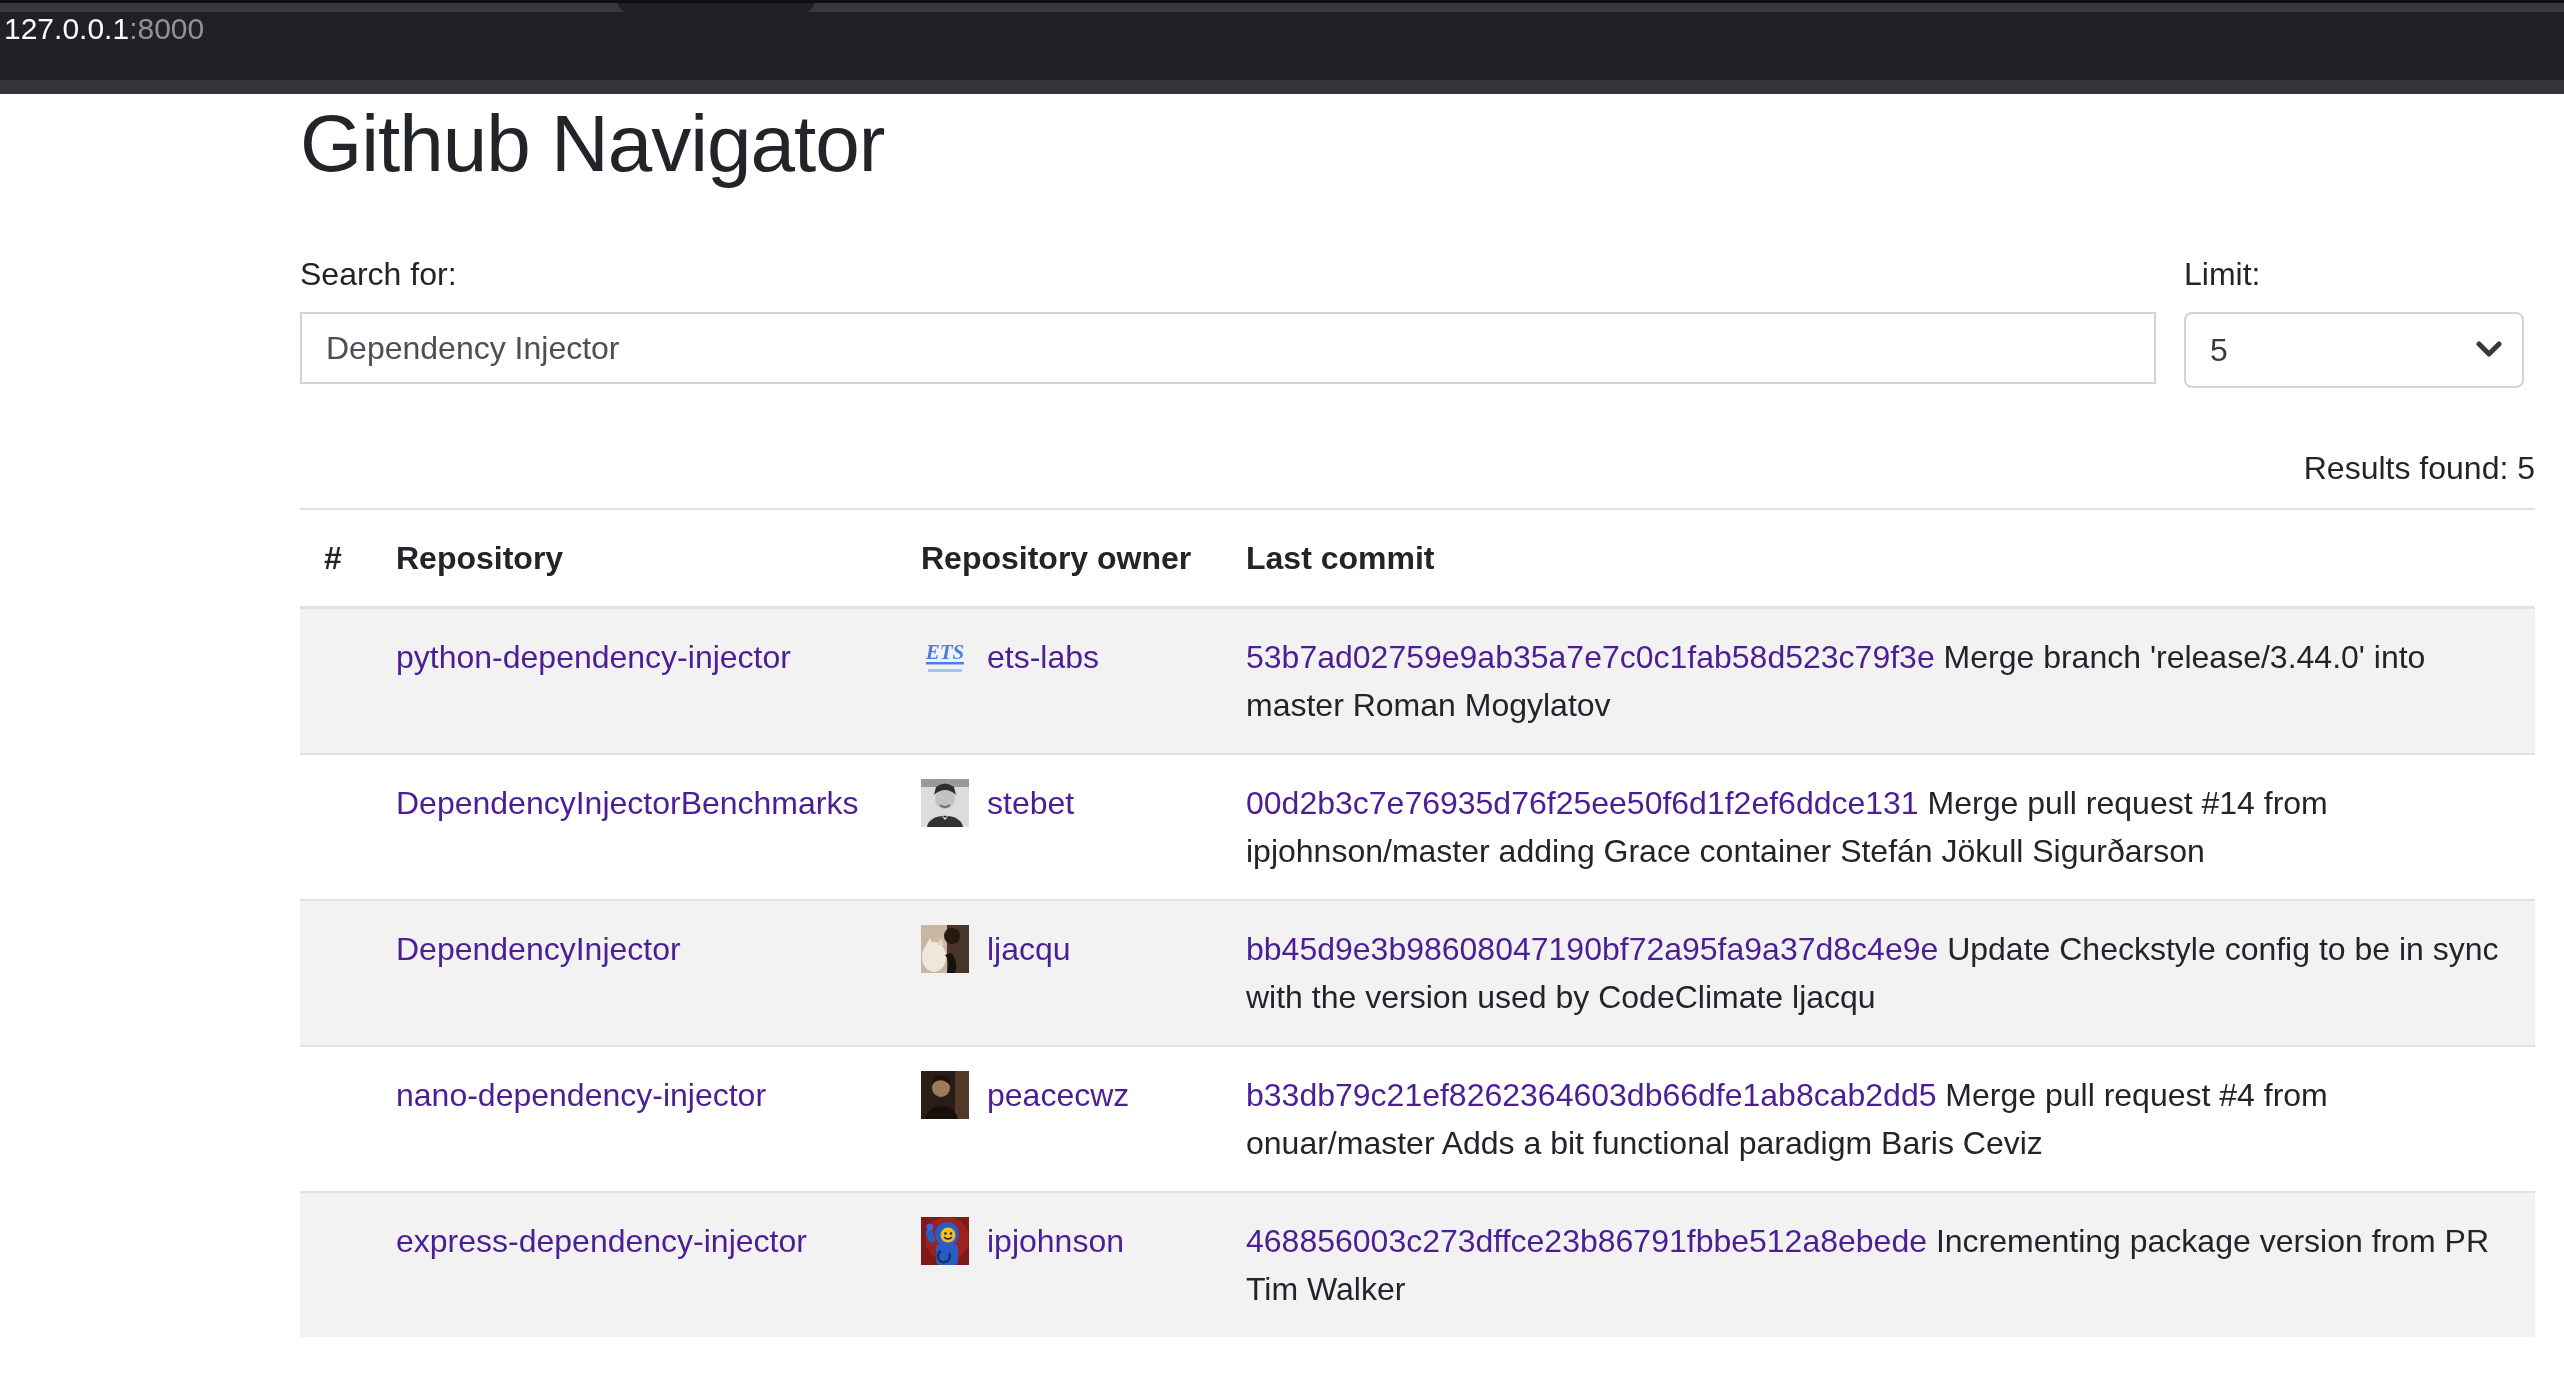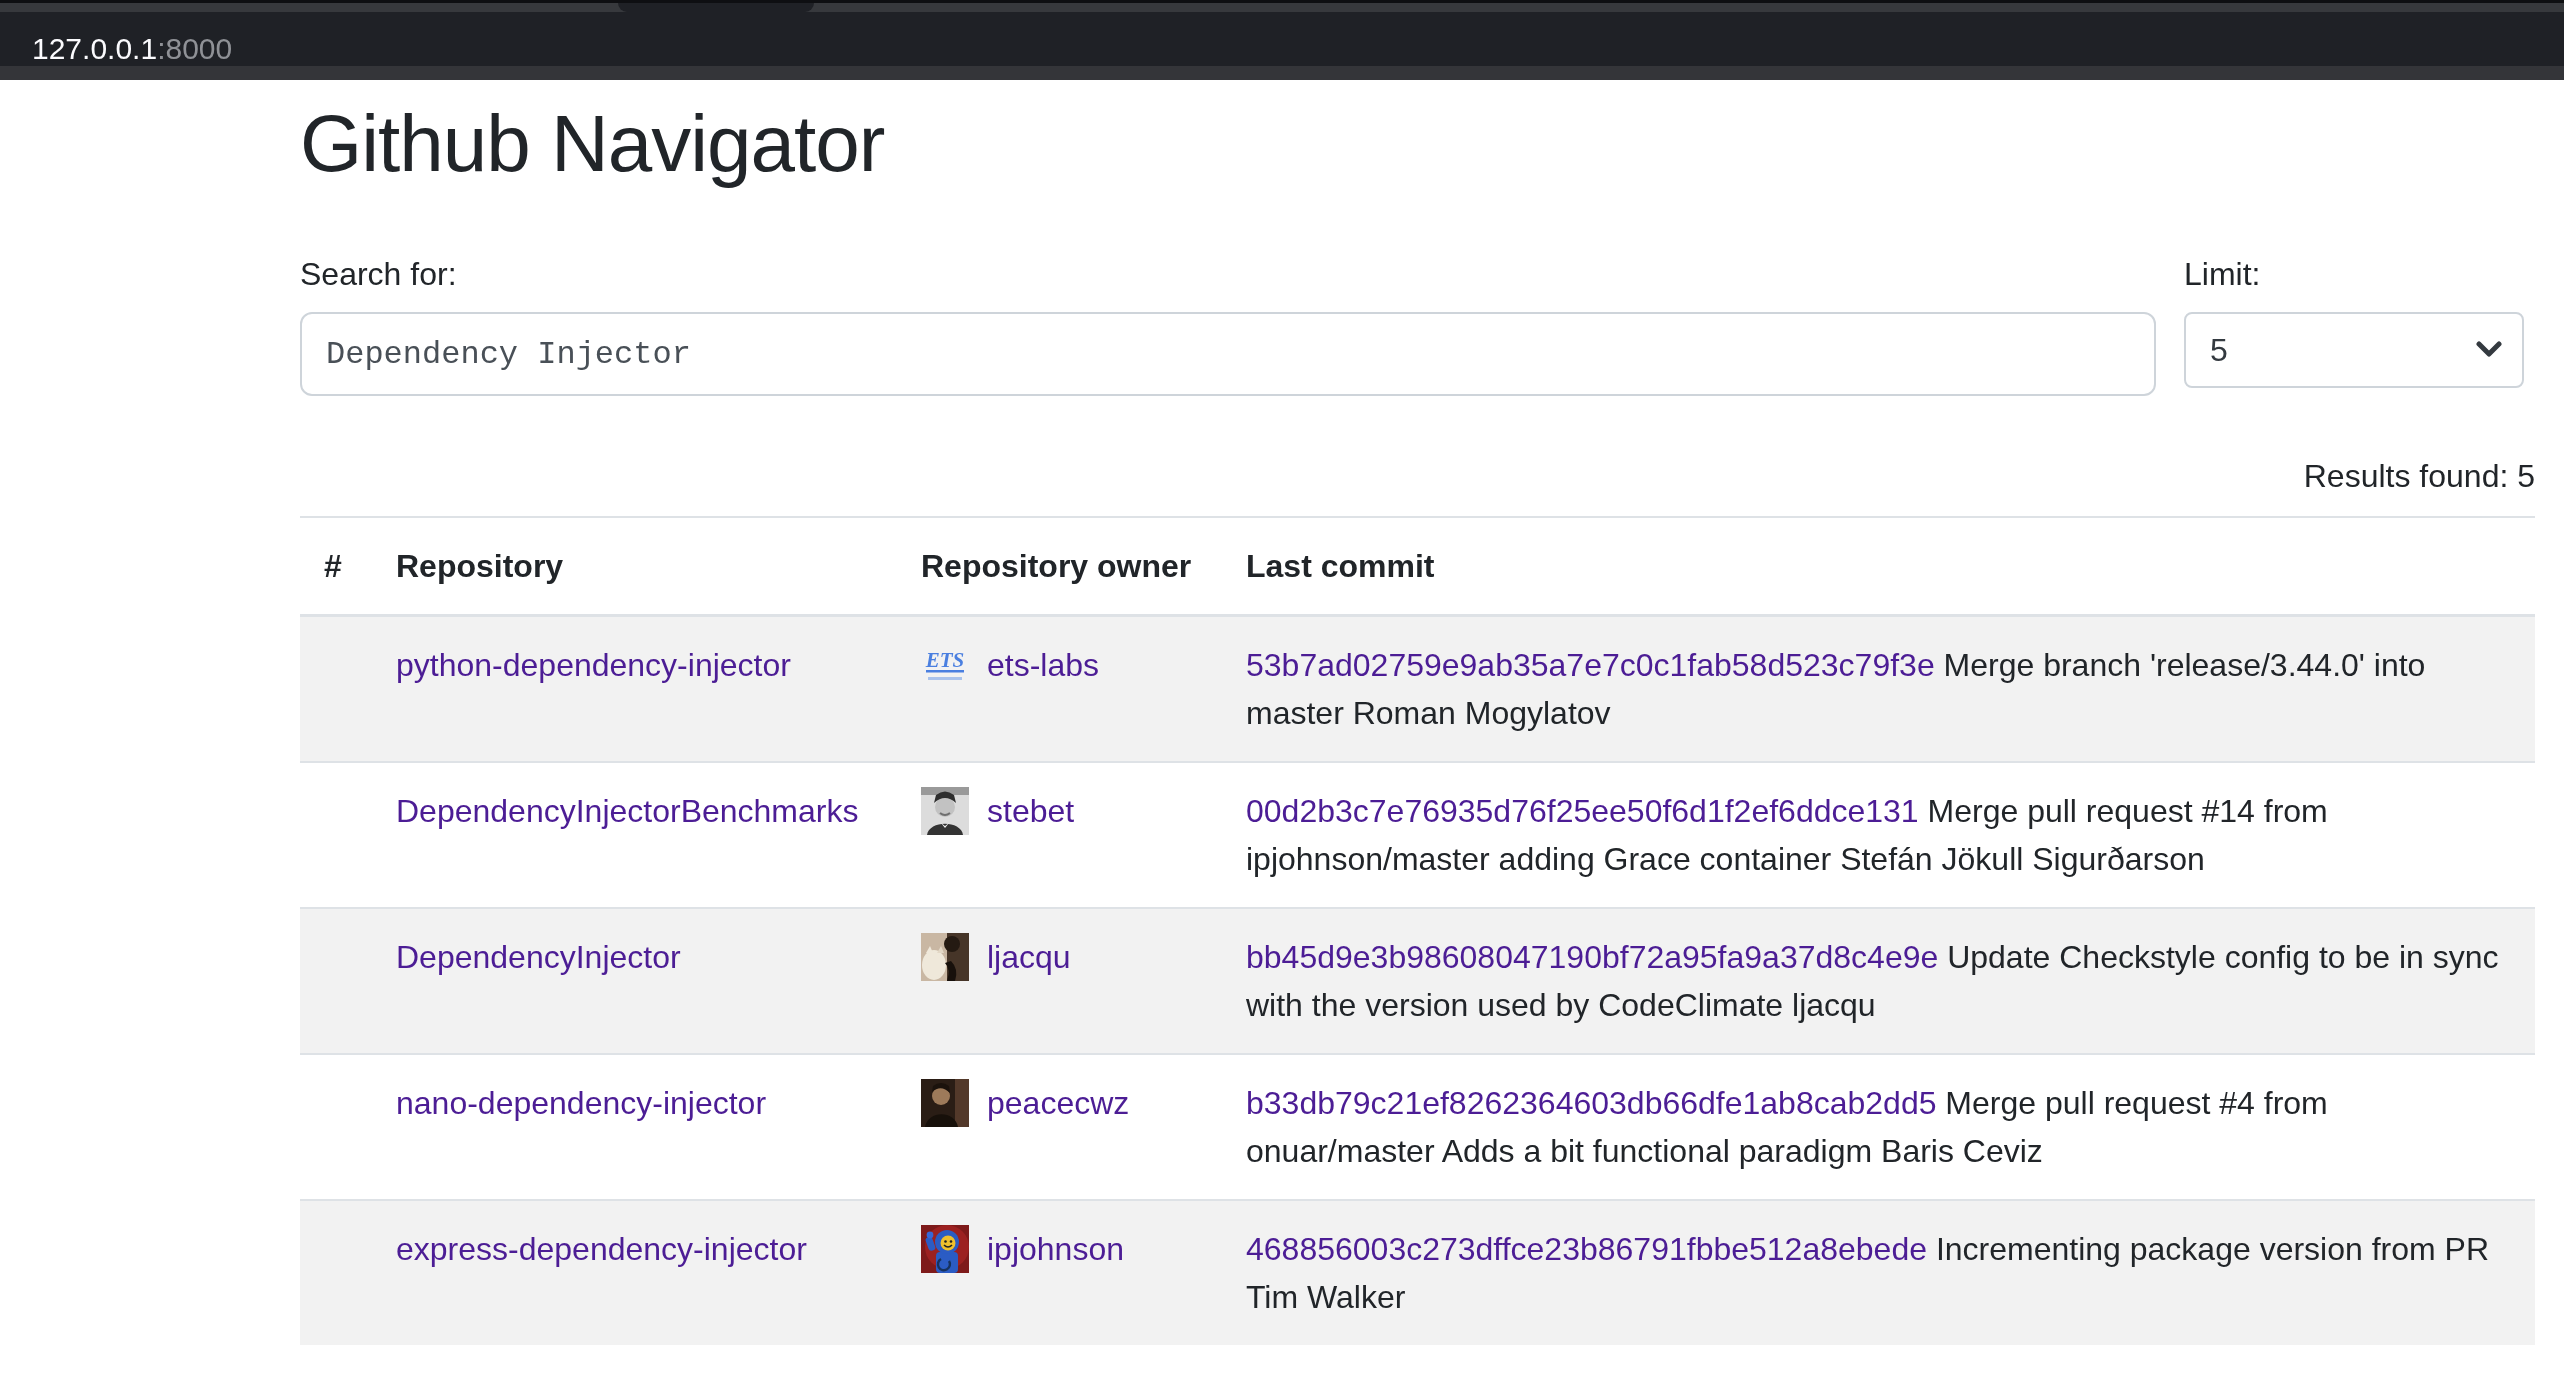--- a/index.html
+++ b/index.html
@@ -5,41 +5,41 @@
   * { margin:0; padding:0; box-sizing:border-box; }
   html,body { width:2564px; height:1394px; background:#ffffff; overflow:hidden;
               font-family:"Liberation Sans", sans-serif; color:#212529; }
 
   
   .topbar { position:relative; width:100%; height:76px; }
   .topbar-hairline { height:3px; background:#0e0f12; }
   .tab-strip { position:relative; height:9px; background:#37393d; }
   .tab-notch { position:absolute; left:618px; top:0; width:196px; height:9px;
                background:#1f2126; border-radius:0 0 10px 10px; }
-  .urlbar { height:54px; background:#1f2126; display:flex; align-items:flex-end;
-            padding-left:32px; }
+  .urlbar { height:68px; background:#1f2126; display:flex; align-items:flex-start;
+            padding-left:4px; }
   .urlbar .host { color:#fbfbfe; font-size:30px; }
   .urlbar .port { color:#8f9196; font-size:30px; }
   .bottom-strip { height:14px; background:#343539; }
 
   
   .container { position:relative; margin-left:300px; width:2235px; padding-top:20px; }
 
   h1.page-title { font-size:80px; font-weight:500; line-height:1.2;
                   color:#212529; letter-spacing:-1px; }
 
   .form-row { display:flex; gap:28px; margin-top:58px; align-items:flex-start; }
   .search-group { width:1856px; }
   .limit-group  { width:340px; }
   .field-label { display:block; font-size:32px; line-height:48px; margin-bottom:14px;
                  color:#212529; }
   input.search-input {
-      width:100%; height:84px; border:2px solid #ced4da; border-radius:12px;
+      width:100%; height:72px; border:2px solid #ced4da; border-radius:0;
       padding:0 24px; font-size:32px; color:#495057; outline:none;
-      font-family:Liberation Mono, monospace; background:#fff; }
+      font-family:Liberation Sans, sans-serif; background:#fff; }
   .select-wrap { position:relative; width:100%; }
   select.limit-select {
       width:100%; height:76px; border:2px solid #ced4da; border-radius:8px;
       padding:0 24px; font-size:32px; color:#343a40; background:#fff;
       -webkit-appearance:none; appearance:none; outline:none;
       font-family:"Liberation Sans", sans-serif; }
   .chevron { position:absolute; right:22px; top:28px; pointer-events:none; }
 
   .results-summary { margin-top:56px; font-size:32px; line-height:48px;text-align:right; }
 

